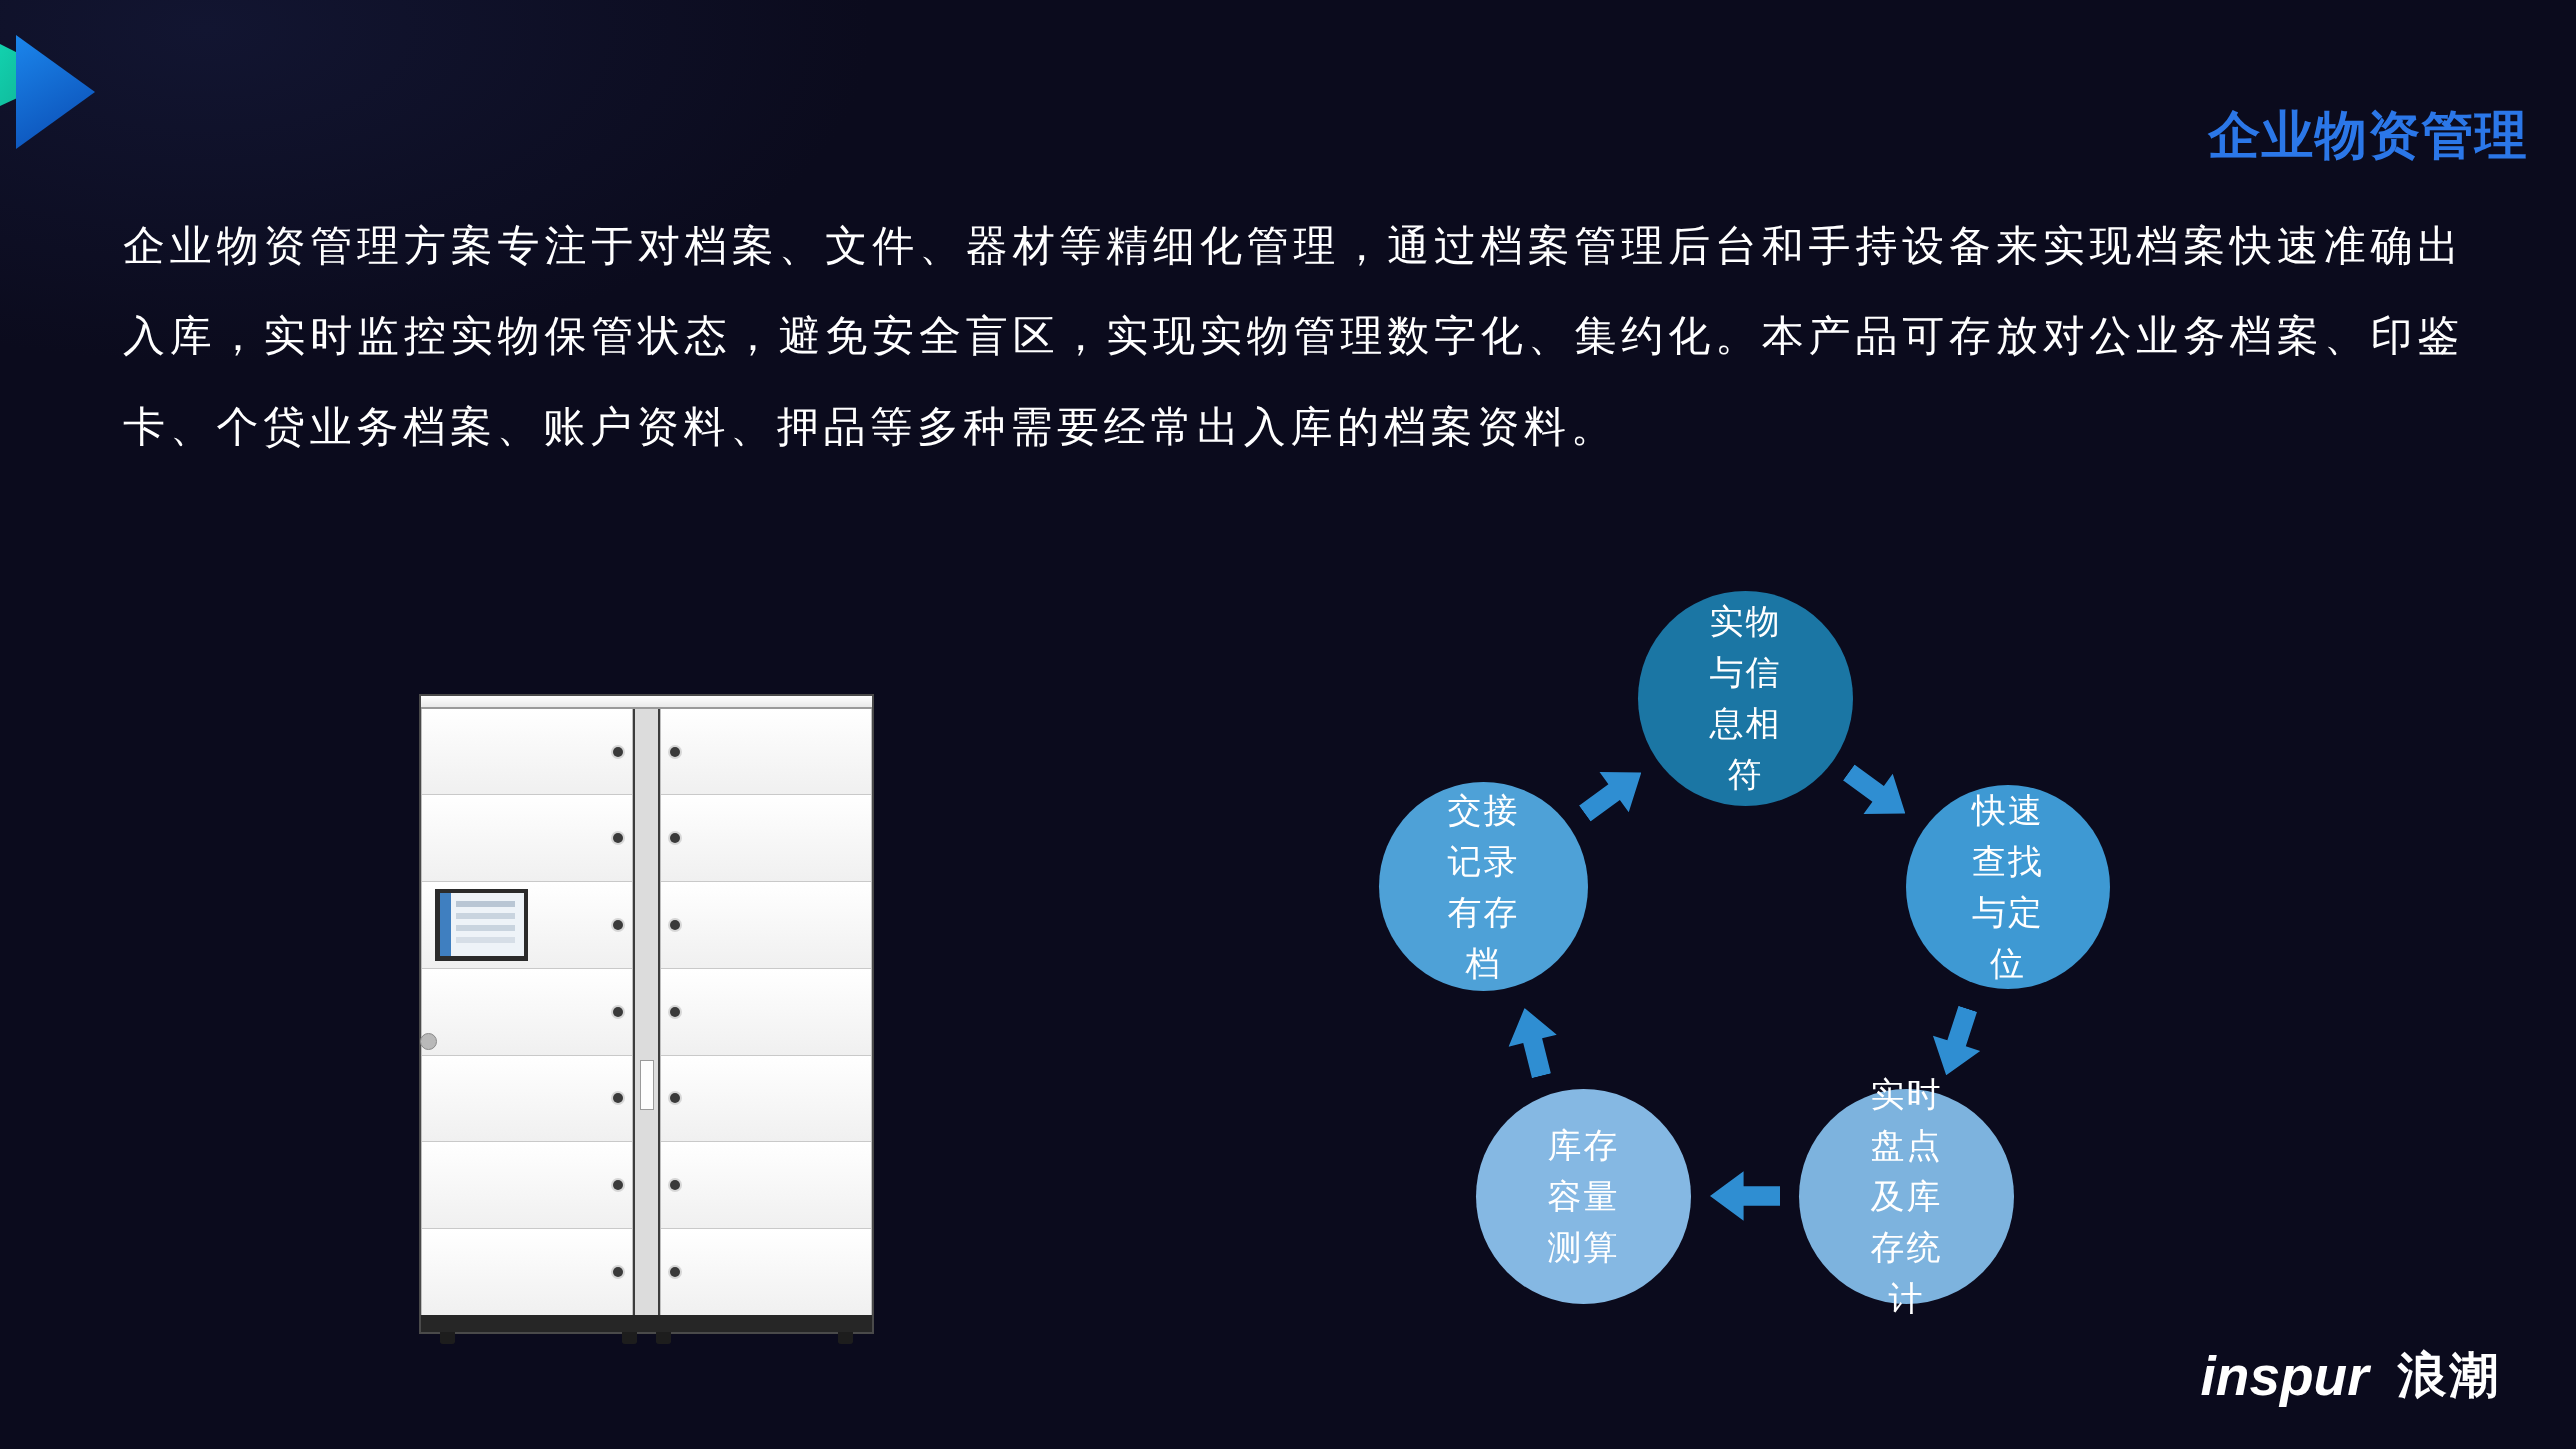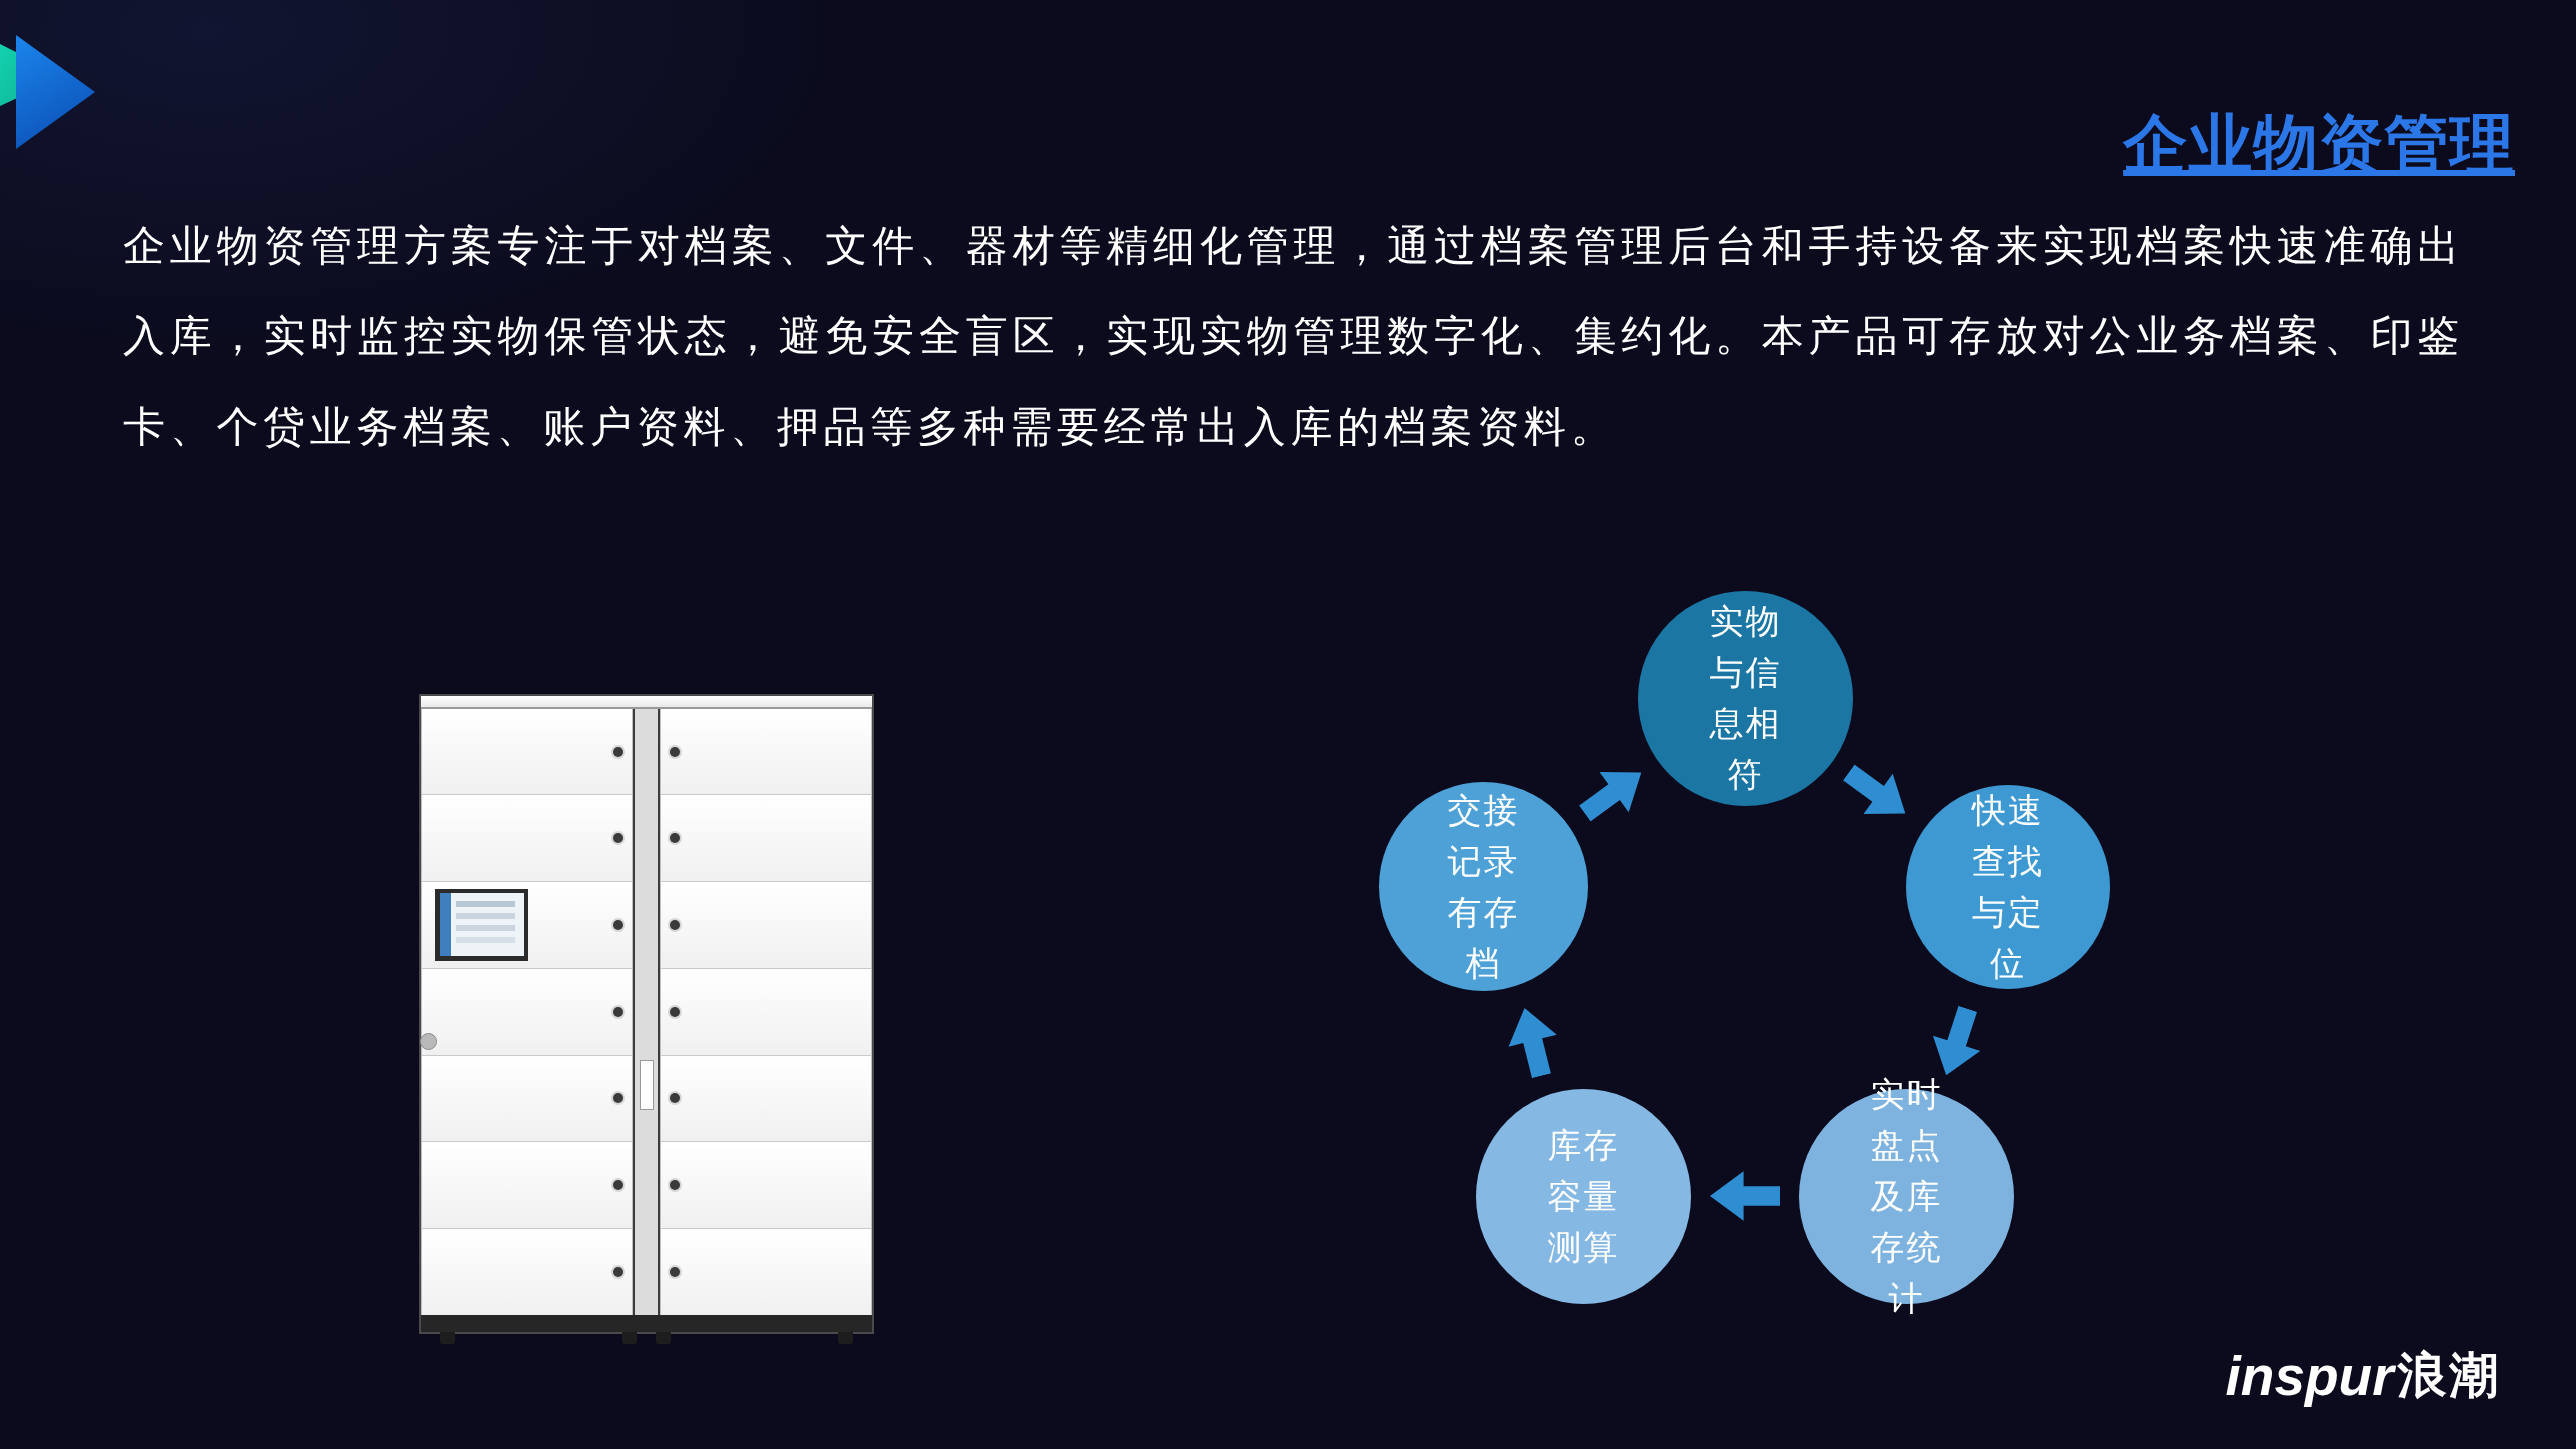--- a/index.html
+++ b/index.html
@@ -23,24 +23,23 @@
     clip-path:polygon(0 0,100% 50%,0 100%);
   }
 
   
   .title{
     position:absolute;left:127px;top:79px;
     font-size:66px;font-weight:800;letter-spacing:4px;
     white-space:nowrap;
   }
   .corner-tag{
-    position:absolute;right:61px;top:101px;
-    font-size:64px;font-weight:800;letter-spacing:1.3px;
+    position:absolute;right:48px;top:101px;
+    font-size:52px;font-weight:800;letter-spacing:1.3px;
     white-space:nowrap;
-    text-decoration:underline;
   }
   .body-text{
     position:absolute;left:123px;top:201px;width:2341px;
     font-size:42px;line-height:2.15;letter-spacing:4.7px;
     color:#ffffff;text-align:justify;
   }
 
   
   .cabinet{
     position:absolute;left:419px;top:694px;width:455px;height:640px;
@@ -94,21 +93,21 @@
   }
   .arrow-a{left:203px;top:176px;transform:rotate(-36deg);}
   .arrow-b{left:467px;top:176px;transform:rotate(36deg);}
   .arrow-c{left:547px;top:425px;transform:rotate(108deg);}
   .arrow-d{left:335px;top:579px;transform:rotate(180deg);}
   .arrow-e{left:123px;top:425px;transform:rotate(-104deg);}
 
   
   .logo{
     position:absolute;right:75px;top:1343px;
-    display:flex;align-items:center;gap:4px;color:#ffffff;
+    display:flex;align-items:center;gap:29px;color:#ffffff;
   }
   .logo-latin{font-size:55px;font-weight:800;font-style:italic;letter-spacing:0;}
   .logo-cjk{font-size:49px;font-weight:800;letter-spacing:2.7px;}
 </style>
 </head>
 <body>
 
 <div class="slide">
 
   <div class="decor-teal"></div>

